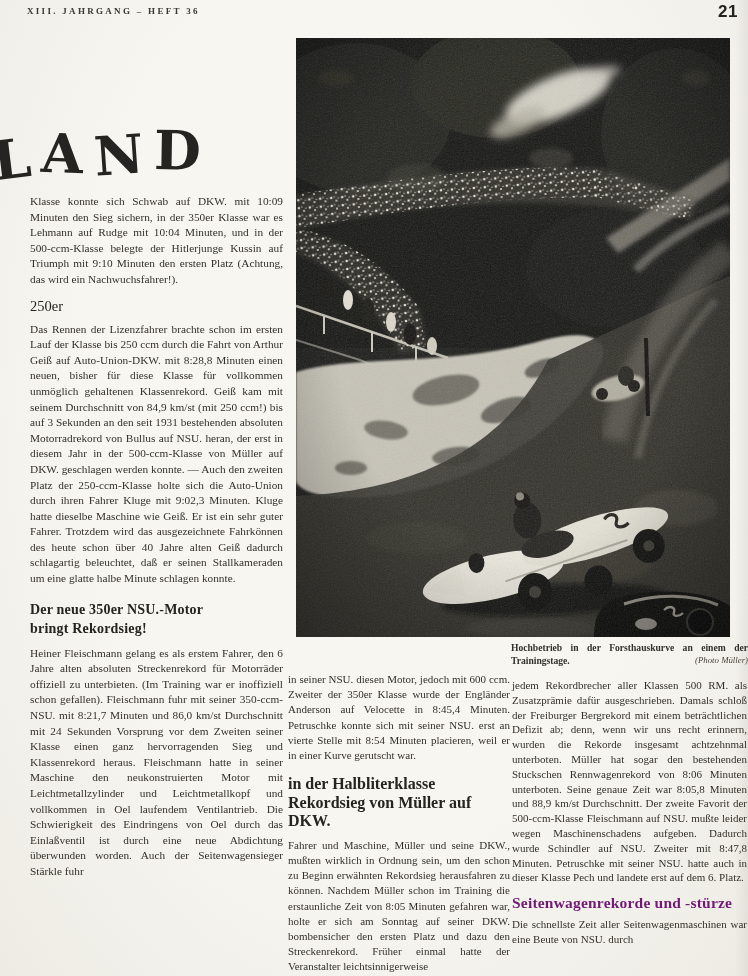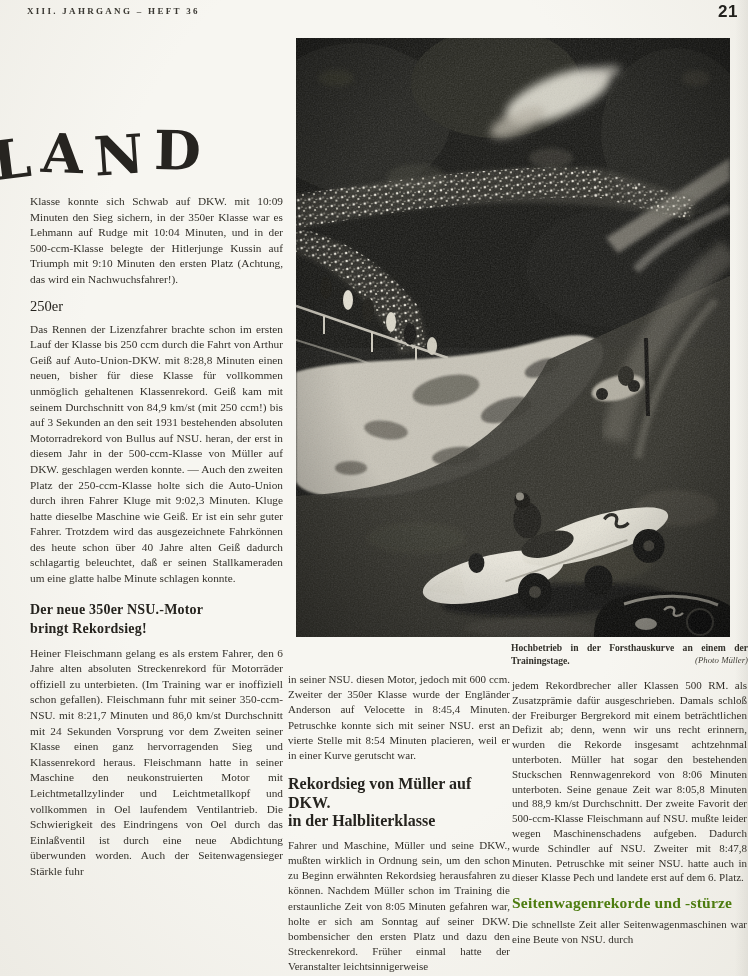--- a/index.html
+++ b/index.html
@@ -56,21 +56,21 @@
   .h-big{
     font-size:14px;font-weight:bold;line-height:19px;
     margin:13px 0 8px 0;color:#26241f;letter-spacing:0.2px;
   }
   .h-mid{
     font-size:16px;font-weight:bold;line-height:18.5px;
     margin:12px 0 7px 0;color:#26241f;
   }
   .h-right{
     font-size:15.5px;font-weight:bold;line-height:18px;
-    margin:9px 0 5px 0;color:#4d7c0f;letter-spacing:0.2px;
+    margin:9px 0 5px 0;color:#701a75;letter-spacing:0.2px;
   }
   .scan-edge{
     position:absolute;right:0;top:0;width:13px;height:100%;
     background:linear-gradient(to right, rgba(60,58,50,0) 0%, rgba(60,58,50,0.07) 100%);
     pointer-events:none;
   }
 </style>
 </head>
 <body>
 
@@ -236,22 +236,22 @@
   <div class="h-big">
     <span class="h-line" style="display:block">Der neue 350er NSU.-Motor</span>
     <span class="h-line" style="display:block">bringt Rekordsieg!</span>
   </div>
   <p class="body">Heiner Fleischmann gelang es als erstem Fahrer, den 6 Jahre alten absoluten Streckenrekord für Motorräder offiziell zu unterbieten. (Im Training war er inoffiziell schon gefallen). Fleischmann fuhr mit seiner 350-ccm-NSU. mit 8:21,7 Minuten und 86,0 km/st Durchschnitt mit 24 Sekunden Vorsprung vor dem Zweiten seiner Klasse einen ganz hervorragenden Sieg und Klassenrekord heraus. Fleischmann hatte in seiner Maschine den neukonstruierten Motor mit Leichtmetallzylinder und Leichtmetallkopf und vollkommen in Oel laufendem Ventilantrieb. Die Schwierigkeit des Eindringens von Oel durch das Einlaßventil ist durch eine neue Abdichtung überwunden worden. Auch der Seitenwagensieger Stärkle fuhr</p>
 </div>
 
 <div class="col col-mid">
   <p class="body">in seiner NSU. diesen Motor, jedoch mit 600 ccm. Zweiter der 350er Klasse wurde der Engländer Anderson auf Velocette in 8:45,4 Minuten. Petruschke konnte sich mit seiner NSU. erst an vierte Stelle mit 8:54 Minuten placieren, weil er in einer Kurve gerutscht war.</p>
   <div class="h-mid">
+    <span style="display:block">in der Halbliterklasse</span>
     <span style="display:block">Rekordsieg von Müller auf DKW.</span>
-    <span style="display:block">in der Halbliterklasse</span>
   </div>
   <p class="body">Fahrer und Maschine, Müller und seine DKW., mußten wirklich in Ordnung sein, um den schon zu Beginn erwähnten Rekordsieg herausfahren zu können. Nachdem Müller schon im Training die erstaunliche Zeit von 8:05 Minuten gefahren war, holte er sich am Sonntag auf seiner DKW. bombensicher den ersten Platz und dazu den Streckenrekord. Früher einmal hatte der Veranstalter leichtsinnigerweise</p>
 </div>
 
 <div class="col col-right">
   <p class="body">jedem Rekordbrecher aller Klassen 500 RM. als Zusatzprämie dafür ausgeschrieben. Damals schloß der Freiburger Bergrekord mit einem beträchtlichen Defizit ab; denn, wenn wir uns recht erinnern, wurden die Rekorde insgesamt achtzehnmal unterboten. Müller hat sogar den bestehenden Stuckschen Rennwagenrekord von 8:06 Minuten unterboten. Seine genaue Zeit war 8:05,8 Minuten und 88,9 km/st Durchschnitt. Der zweite Favorit der 500-ccm-Klasse Fleischmann auf NSU. mußte leider wegen Maschinenschadens aufgeben. Dadurch wurde Schindler auf NSU. Zweiter mit 8:47,8 Minuten. Petruschke mit seiner NSU. hatte auch in dieser Klasse Pech und landete erst auf dem 6. Platz.</p>
   <div class="h-right">Seitenwagenrekorde und -stürze</div>
   <p class="body">Die schnellste Zeit aller Seitenwagenmaschinen war eine Beute von NSU. durch</p>
 </div>
 

